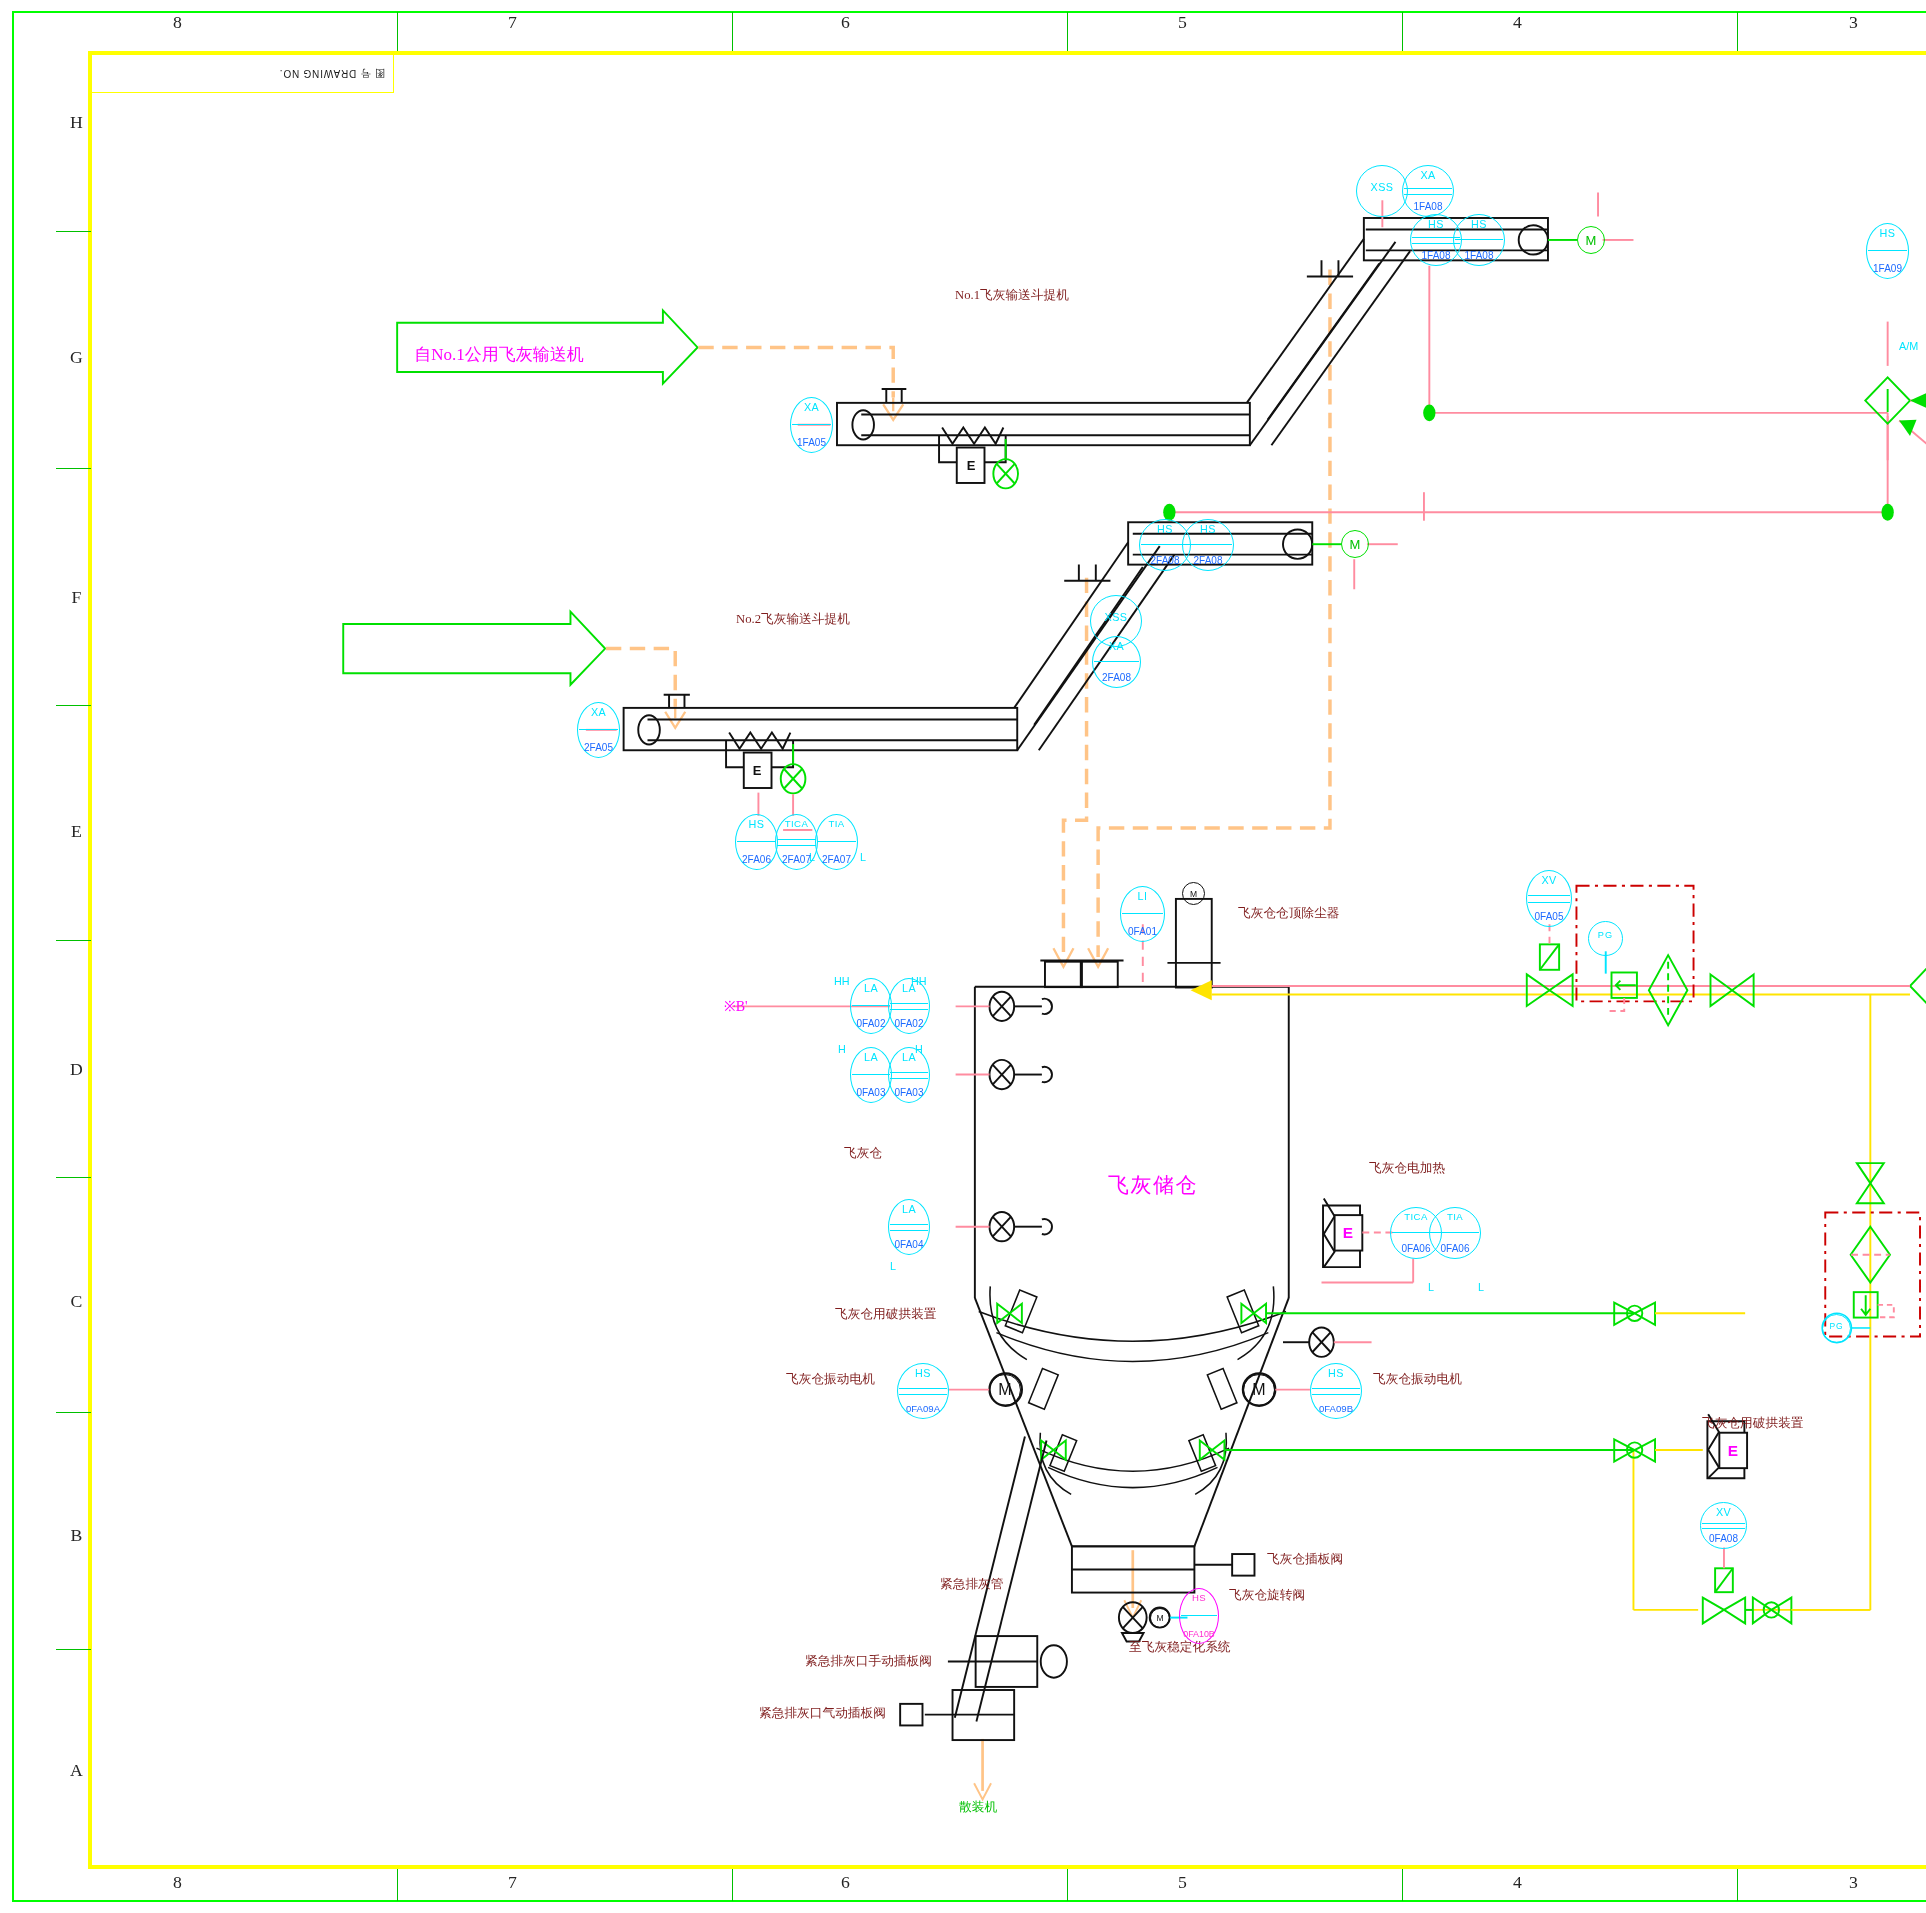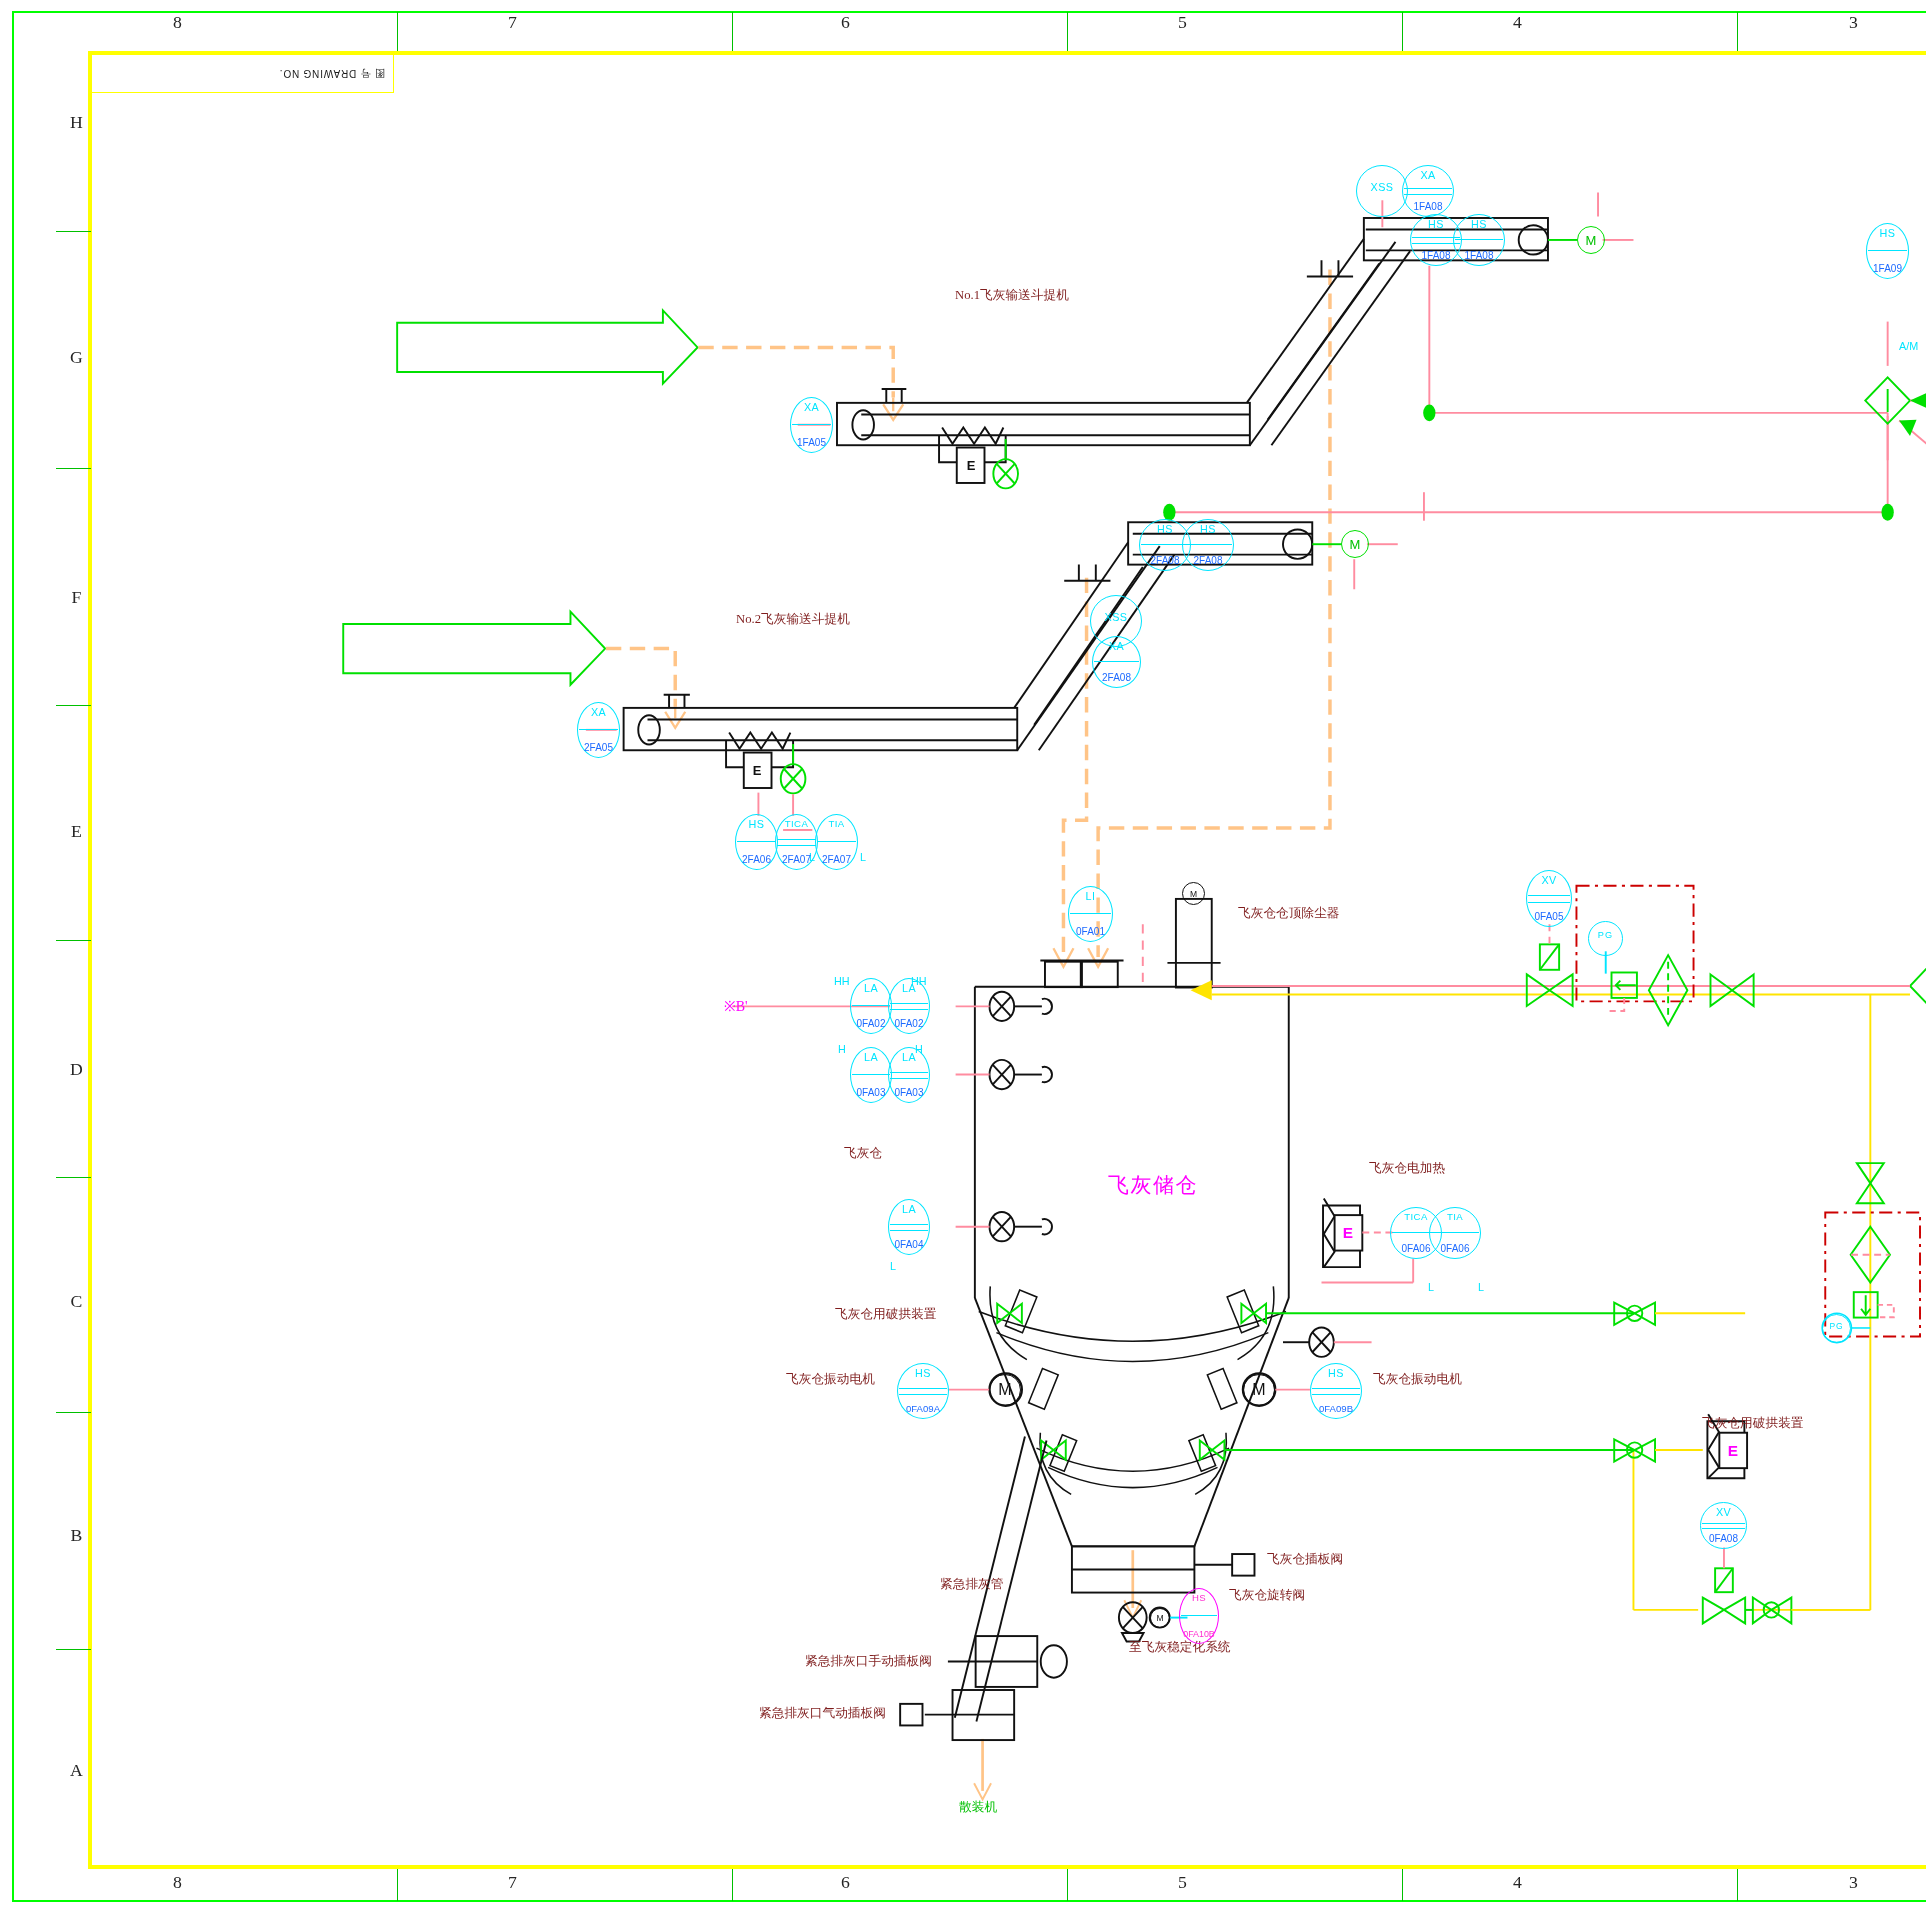--- a/index.html
+++ b/index.html
@@ -458,20 +458,23 @@
 
     <rect x="2532" y="4248" width="160" height="132" fill="none" stroke="#111" stroke-width="5"></rect>
     <line x1="2460" y1="4314" x2="2692" y2="4314" stroke="#111" stroke-width="5"></line>
     <ellipse cx="2735" cy="4314" rx="34" ry="42" fill="none" stroke="#111" stroke-width="5"></ellipse>
 
     <rect x="2472" y="4388" width="160" height="130" fill="none" stroke="#111" stroke-width="5"></rect>
     <line x1="2400" y1="4452" x2="2632" y2="4452" stroke="#111" stroke-width="5"></line>
     <rect x="2336" y="4424" width="58" height="56" fill="none" stroke="#111" stroke-width="5"></rect>
   </svg>
 
+  <div class="flag" style="left:397px;top:323px;width:304px;height:61px;">
+    <div class="ftxt" style="left:17.3px;">自No.1公用飞灰输送机</div>
+  </div>
 
   <div class="flag" style="left:1910px;top:951px;width:193px;height:71px;">
     
   </div>
 
   <div class="lbl cn" style="left:955px;top:287px;">No.1飞灰输送斗提机</div>
   <div class="lbl cn" style="left:736px;top:611px;">No.2飞灰输送斗提机</div>
   <div class="lbl cn" style="left:1238px;top:905px;">飞灰仓仓顶除尘器</div>
   <div class="lbl cn" style="left:844px;top:1145px;">飞灰仓</div>
   <div class="lbl mag big" style="left:1079px;top:1171px;letter-spacing:1.5px;">飞灰储仓</div>
@@ -576,21 +579,21 @@
     <div class="bar"></div>
     <div class="num">2FA08</div>
   </div>
 
   <div class="bub" style="left:1182px;top:519px;width:52px;height:52px;">
     <div class="tag">HS</div>
     <div class="bar"></div>
     <div class="num">2FA08</div>
   </div>
 
-  <div class="bub" style="left:1068px;top:886px;width:45px;height:56px;">
+  <div class="bub" style="left:1120px;top:886px;width:45px;height:56px;">
     <div class="tag">LI</div>
     <div class="bar"></div>
     <div class="num">0FA01</div>
   </div>
 
   <div class="bub" style="left:850px;top:978px;width:42px;height:56px;">
     <div class="tag">LA</div>
     <div class="bar"></div>
     <div class="num">0FA02</div>
   </div>

